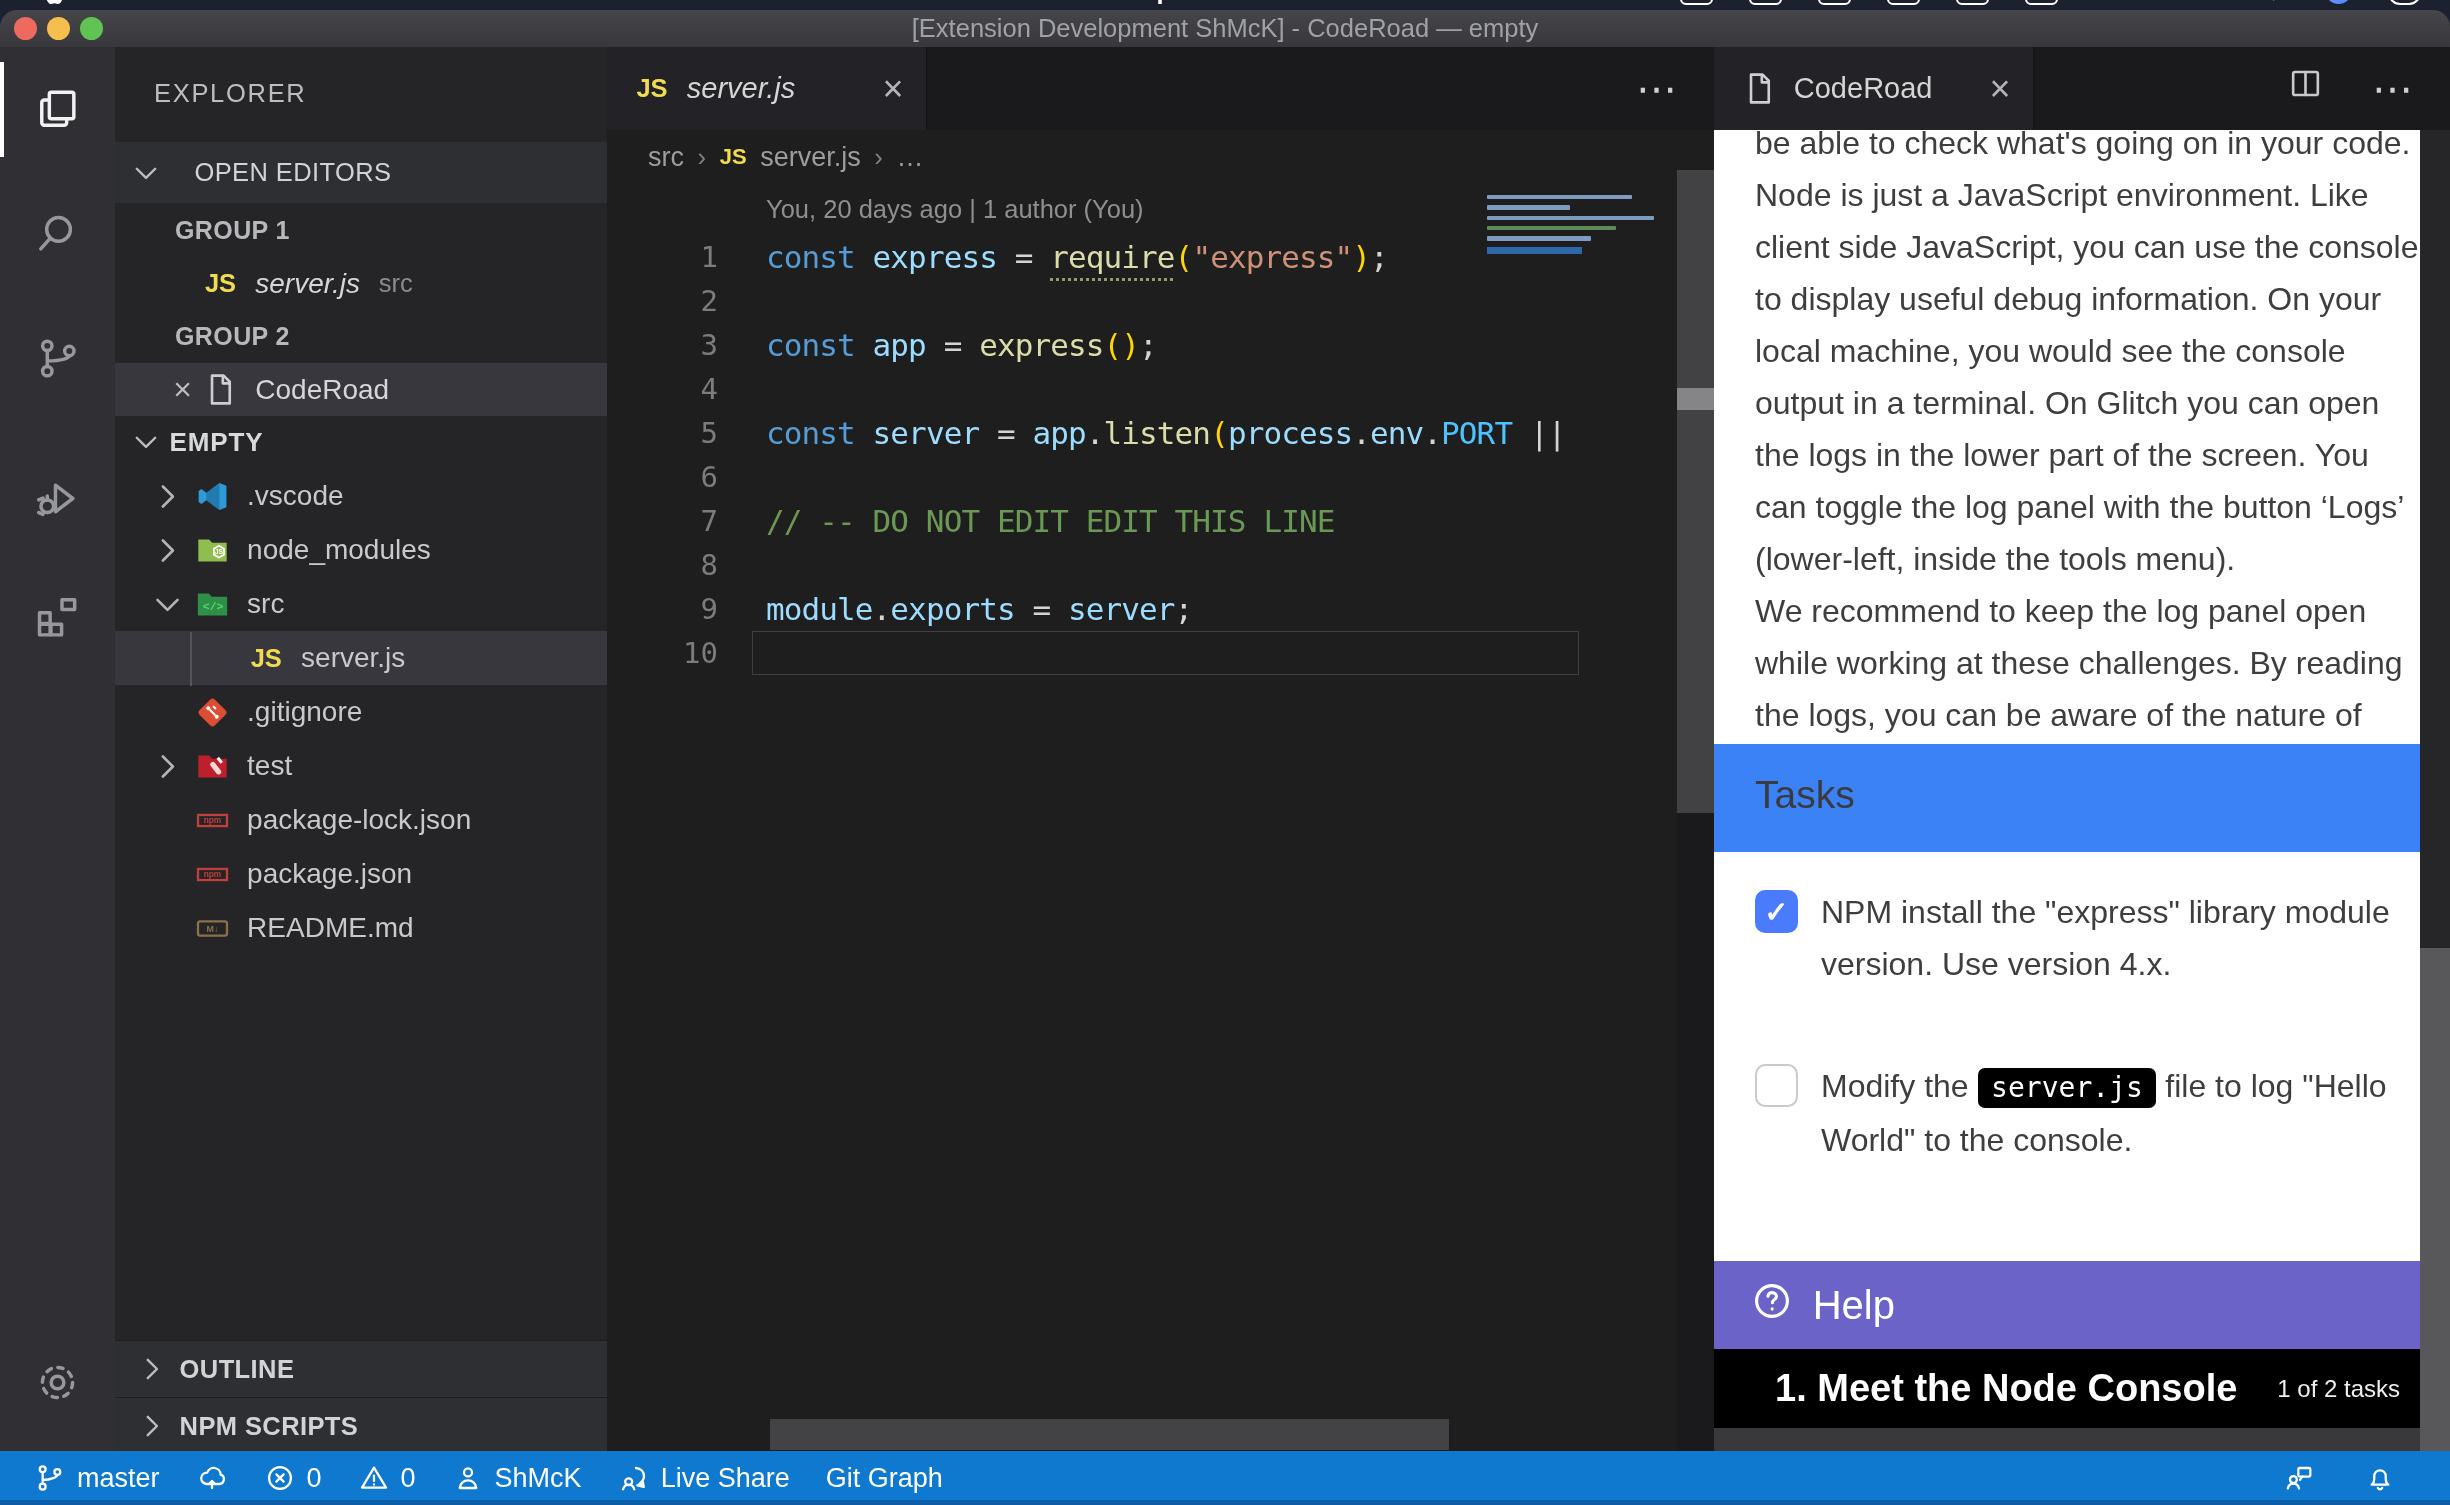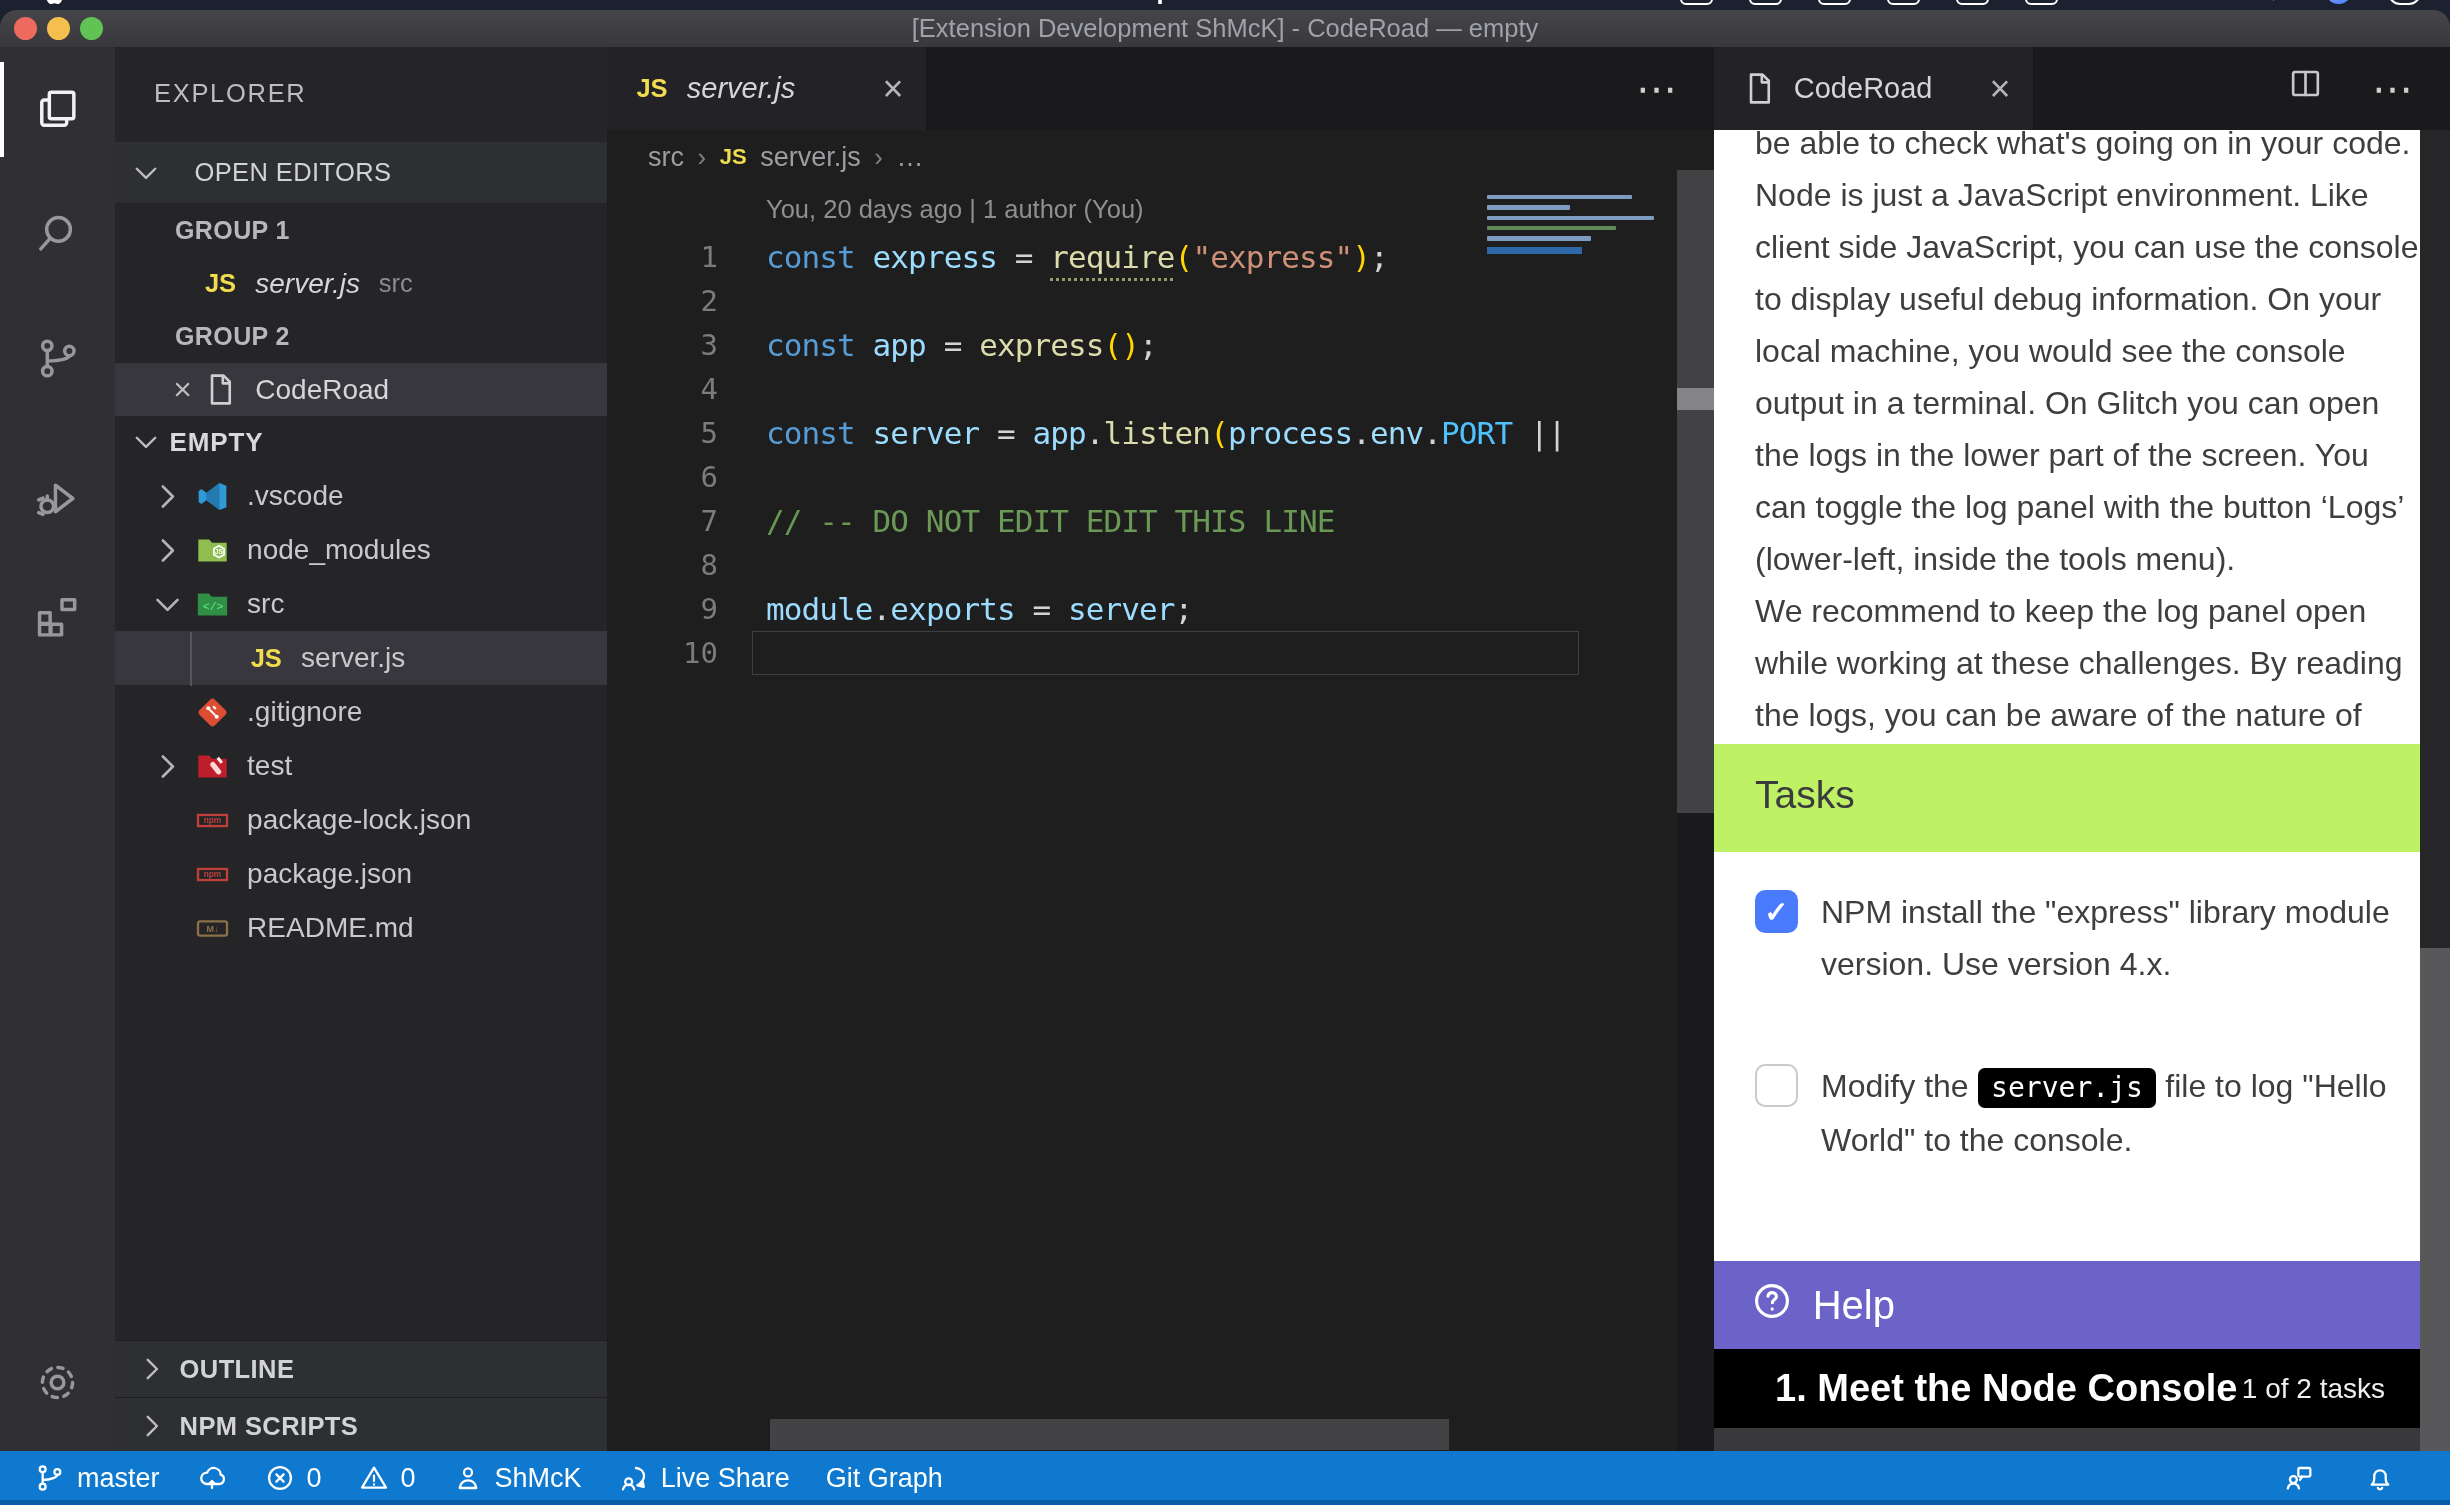--- a/index.html
+++ b/index.html
@@ -88,36 +88,36 @@
   .sash-thumb{position:absolute;top:218px;height:22px;left:0;right:0;background:#858588;}
   .sash-dark{position:absolute;top:766px;bottom:0;right:0;width:37px;background:#1a1a1c;}
   .hscrollbar{position:absolute;left:163px;bottom:0.9px;width:679px;height:31px;background:#434346;}
   
   .panel{width:736px;flex:none;position:relative;background:#1a1a1c;}
   .panel .tab .label{font-style:normal;}
   .file-ic{color:#cfcfd1;}
   .webview{position:absolute;top:83px;left:0;right:0;bottom:0;background:#fff;overflow:hidden;color:#3e3e40;font-size:32px;}
   #paragraphs{position:absolute;top:-13.6px;left:41px;width:667px;line-height:52px;}
   #paragraphs p{margin:0;}
-  .tasks-band{position:absolute;top:614px;left:0;right:0;height:108px;background:#bef264;}
+  .tasks-band{position:absolute;top:614px;left:0;right:0;height:108px;background:#3b82f6;}
   .tasks-band span{position:absolute;left:41px;top:29px;font-size:39px;color:#3b3b3d;}
   .task{position:absolute;left:41px;right:51px;}
   .task-check{position:absolute;left:0;top:11px;width:43px;height:43px;border-radius:10.2px;box-sizing:border-box;
     display:flex;align-items:center;justify-content:center;color:#fff;font-size:29px;font-weight:700;}
   .task-check.checked{background:#4a7bfd;}
   .task-check.unchecked{background:#fff;border:2.6px solid #c9c9ce;}
   .task-text{margin-left:66px;width:575px;line-height:52px;padding-top:6.8px;}
   .code-chip{font-family:"DejaVu Sans Mono","Liberation Mono",monospace;font-size:28px;background:#000;color:#fff;
     padding:2.6px 13.6px 4.3px;border-radius:6.8px;}
   .help-bar{position:absolute;top:1131px;left:0;right:0;height:88px;background:#6b63c7;color:#fff;display:flex;align-items:center;padding-left:36px;box-sizing:border-box;}
   .help-bar svg{width:44px;height:44px;}
   .help-bar .hlabel{margin-left:18.7px;font-size:40px;}
   .footer-black{position:absolute;top:1219px;left:0;right:0;height:79px;background:#000;color:#fff;display:flex;align-items:center;}
   .footer-title{margin-left:61px;font-size:38px;font-weight:600;}
-  .footer-progress{margin-left:auto;margin-right:65px;font-size:28px;color:#efefef;}
+  .footer-progress{margin-left:auto;margin-right:50px;font-size:24px;color:#efefef;}
   .footer-strip{position:absolute;top:1298px;left:0;right:0;bottom:0;background:#39393b;}
   .wv-scroll-track{position:absolute;top:0;right:0;width:30px;height:818px;background:#262628;z-index:6;}
   .wv-scroll-thumb{position:absolute;top:818px;bottom:0;right:0;width:30px;background:#58585a;z-index:6;}
   
   .statusbar{position:absolute;left:0;right:0;bottom:0;height:54px;background:#0f79cf;color:#fff;display:flex;align-items:center;font-size:27px;}
   #status-left{display:flex;align-items:center;gap:36px;padding-left:34px;}
   #status-right{margin-left:auto;display:flex;align-items:center;gap:49px;padding-right:54px;}
   .sb-item{display:flex;align-items:center;gap:11px;}
   .sb-item svg{width:32px;height:32px;}
   .statusbar-edge{position:absolute;bottom:0;left:0;right:0;height:5.1px;background:#0a5da6;}

